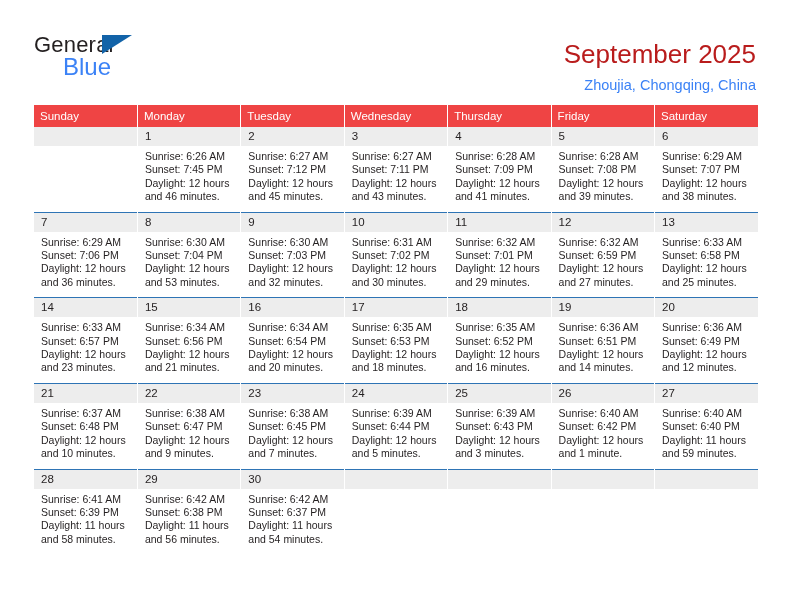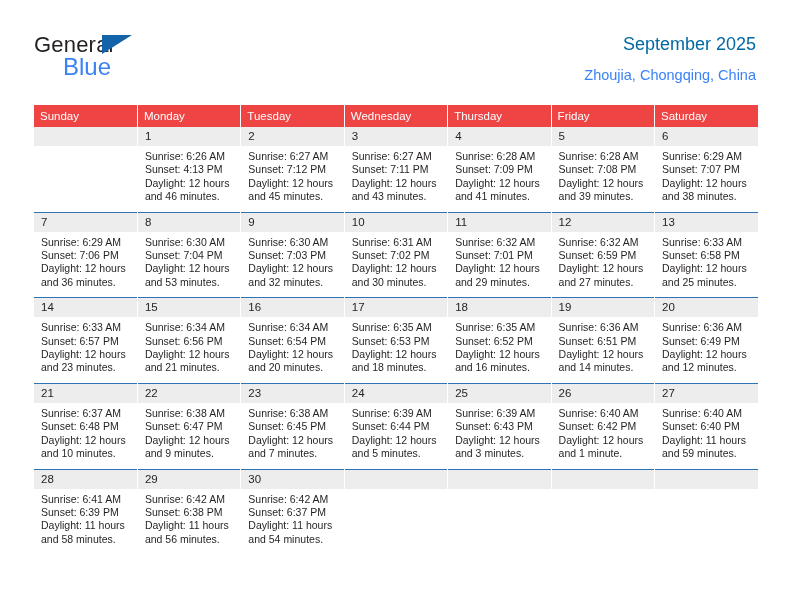--- a/index.html
+++ b/index.html
@@ -64,25 +64,26 @@
     line-height: 24px;
   }
 
   .title-block {
     position: absolute;
     right: 36px;
     top: 28px;
     text-align: right;
   }
   .cal-title {
-    font-size: 18px;
+    font-size: 26px;
     font-weight: normal;
-    color: #0369a1;
+    color: #b91c1c;
     line-height: 32px;
     white-space: nowrap;
+    margin-top: 10px;
   }
   .cal-subtitle {
     font-size: 14.5px;
     color: #3b82f6;
     line-height: 20px;
     margin-top: 5px;
     white-space: nowrap;
   }
 
   
@@ -175,21 +176,21 @@
               <div></div>
               <div></div>
               <div></div>
               <div></div>
             </div>
           </td>
           <td class="daycell">
             <div class="daynum">1</div>
             <div class="daybody">
               <div>Sunrise: 6:26 AM</div>
-              <div>Sunset: 4:13 PM</div>
+              <div>Sunset: 7:45 PM</div>
               <div>Daylight: 12 hours</div>
               <div>and 46 minutes.</div>
             </div>
           </td>
           <td class="daycell">
             <div class="daynum">2</div>
             <div class="daybody">
               <div>Sunrise: 6:27 AM</div>
               <div>Sunset: 7:12 PM</div>
               <div>Daylight: 12 hours</div>

